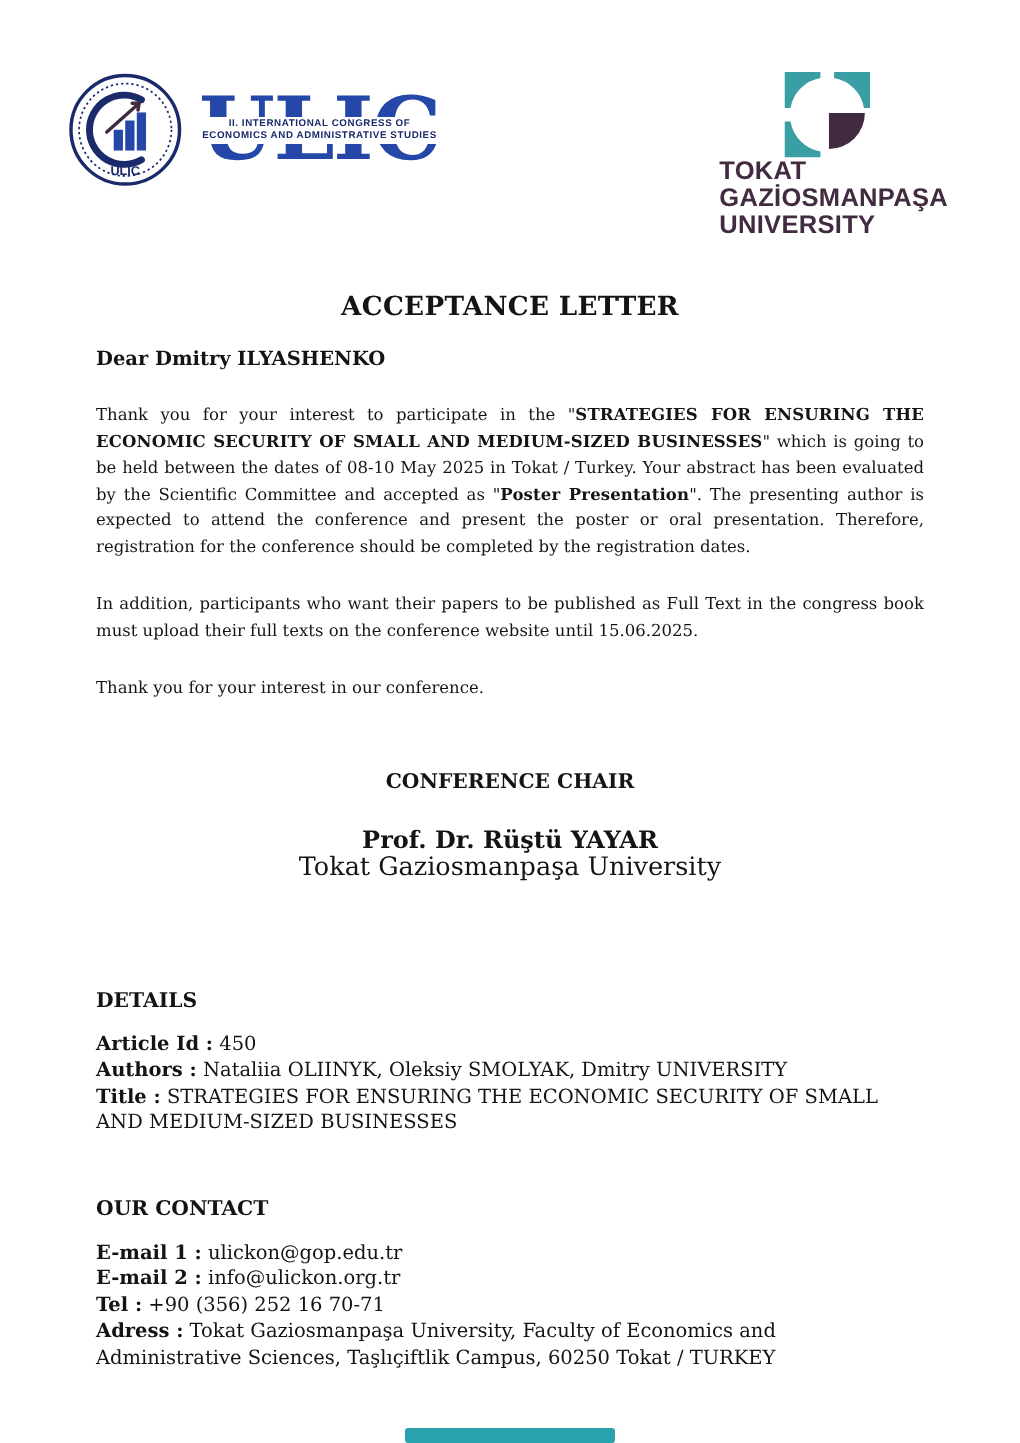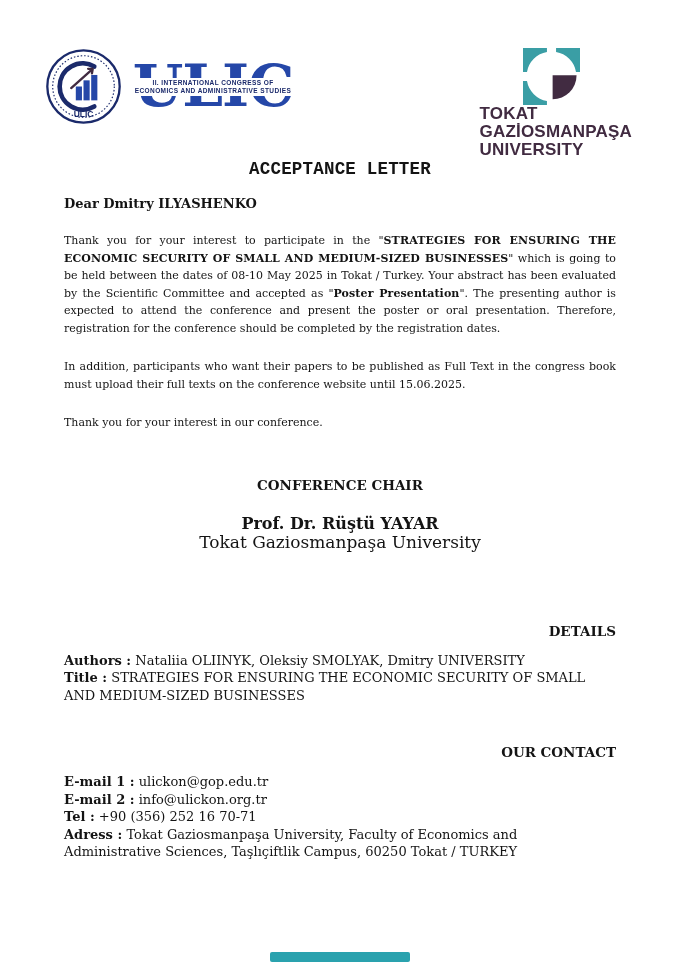--- a/index.html
+++ b/index.html
@@ -51,36 +51,36 @@
   .uni-text{
     margin-left:9px;
     font-family:"Liberation Sans",sans-serif;
     color:var(--uni-purple);
     font-size:17px;line-height:18px;font-weight:600;
     letter-spacing:.2px;
   }
   
   .content{padding:0 64px;}
   .doc-title{
+    margin-top:36px;
     text-align:center;font-weight:bold;font-size:17.5px;
     letter-spacing:.2px;
-    font-family:Liberation Mono, monospace;
   }
   .salutation{margin-top:17px;font-weight:bold;font-size:13px;}
   .para{
     margin-top:21px;
     font-size:11px;line-height:17.5px;
     text-align:justify;
   }
   .para b{letter-spacing:.1px;}
   .center-block{margin-top:36px;text-align:center;font-size:13px;line-height:18px;}
   .chair-heading{font-weight:bold;font-size:13.5px;margin-top:44px;}
   .chair-name{margin-top:21px;font-weight:bold;font-size:16px;}
   .chair-affiliation{font-size:17px;}
-  .section-heading{font-weight:bold;font-size:13.5px;text-align:right;}
+  .section-heading{font-weight:bold;font-size:13.5px;}
   .details-section{margin-top:72px;}
   .kv-list{margin-top:13px;font-size:13px;line-height:17.5px;}
   .kv-label{font-weight:bold;}
   .contact-section{margin-top:40px;}
   
   .bottom-bar{
     position:absolute;bottom:0;left:50%;transform:translateX(-50%);
     width:140px;height:10px;border-radius:2px;
     background:var(--bottom-bar);
   }
@@ -142,20 +142,21 @@
 
     <div class="center-block">
       <div class="chair-heading">CONFERENCE CHAIR</div>
       <div class="chair-name">Prof. Dr. Rüştü YAYAR</div>
       <div class="chair-affiliation">Tokat Gaziosmanpaşa University</div>
     </div>
 
     <div class="details-section">
       <div class="section-heading">DETAILS</div>
       <div class="kv-list">
+        <div><span class="kv-label">Article Id :</span> <span>450</span></div>
         <div><span class="kv-label">Authors :</span> <span>Nataliia OLIINYK, Oleksiy SMOLYAK, Dmitry UNIVERSITY</span></div>
         <div><span class="kv-label">Title :</span> <span>STRATEGIES FOR ENSURING THE ECONOMIC SECURITY OF SMALL AND MEDIUM-SIZED BUSINESSES</span></div>
       </div>
     </div>
 
     <div class="contact-section">
       <div class="section-heading">OUR CONTACT</div>
       <div class="kv-list">
         <div><span class="kv-label">E-mail 1 :</span> <span>ulickon@gop.edu.tr</span></div>
         <div><span class="kv-label">E-mail 2 :</span> <span>info@ulickon.org.tr</span></div>

